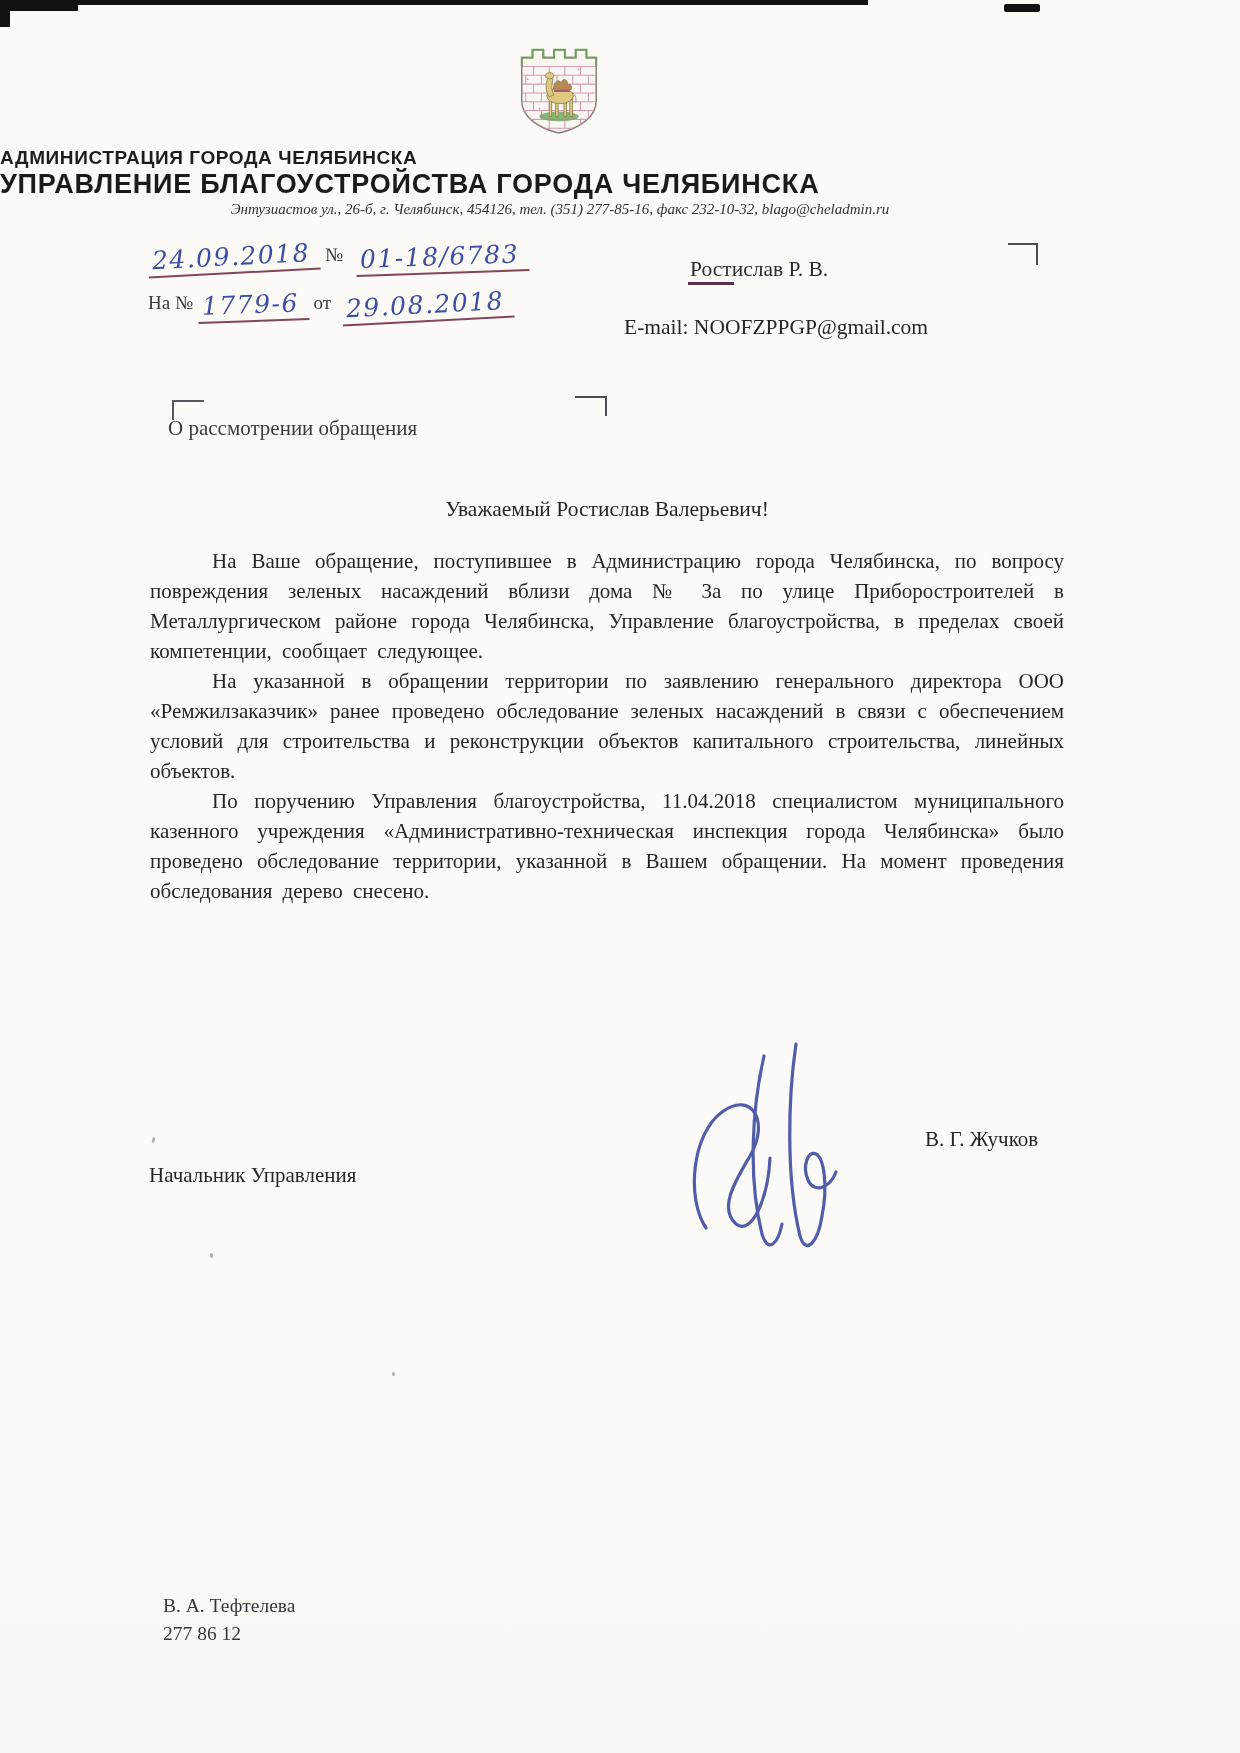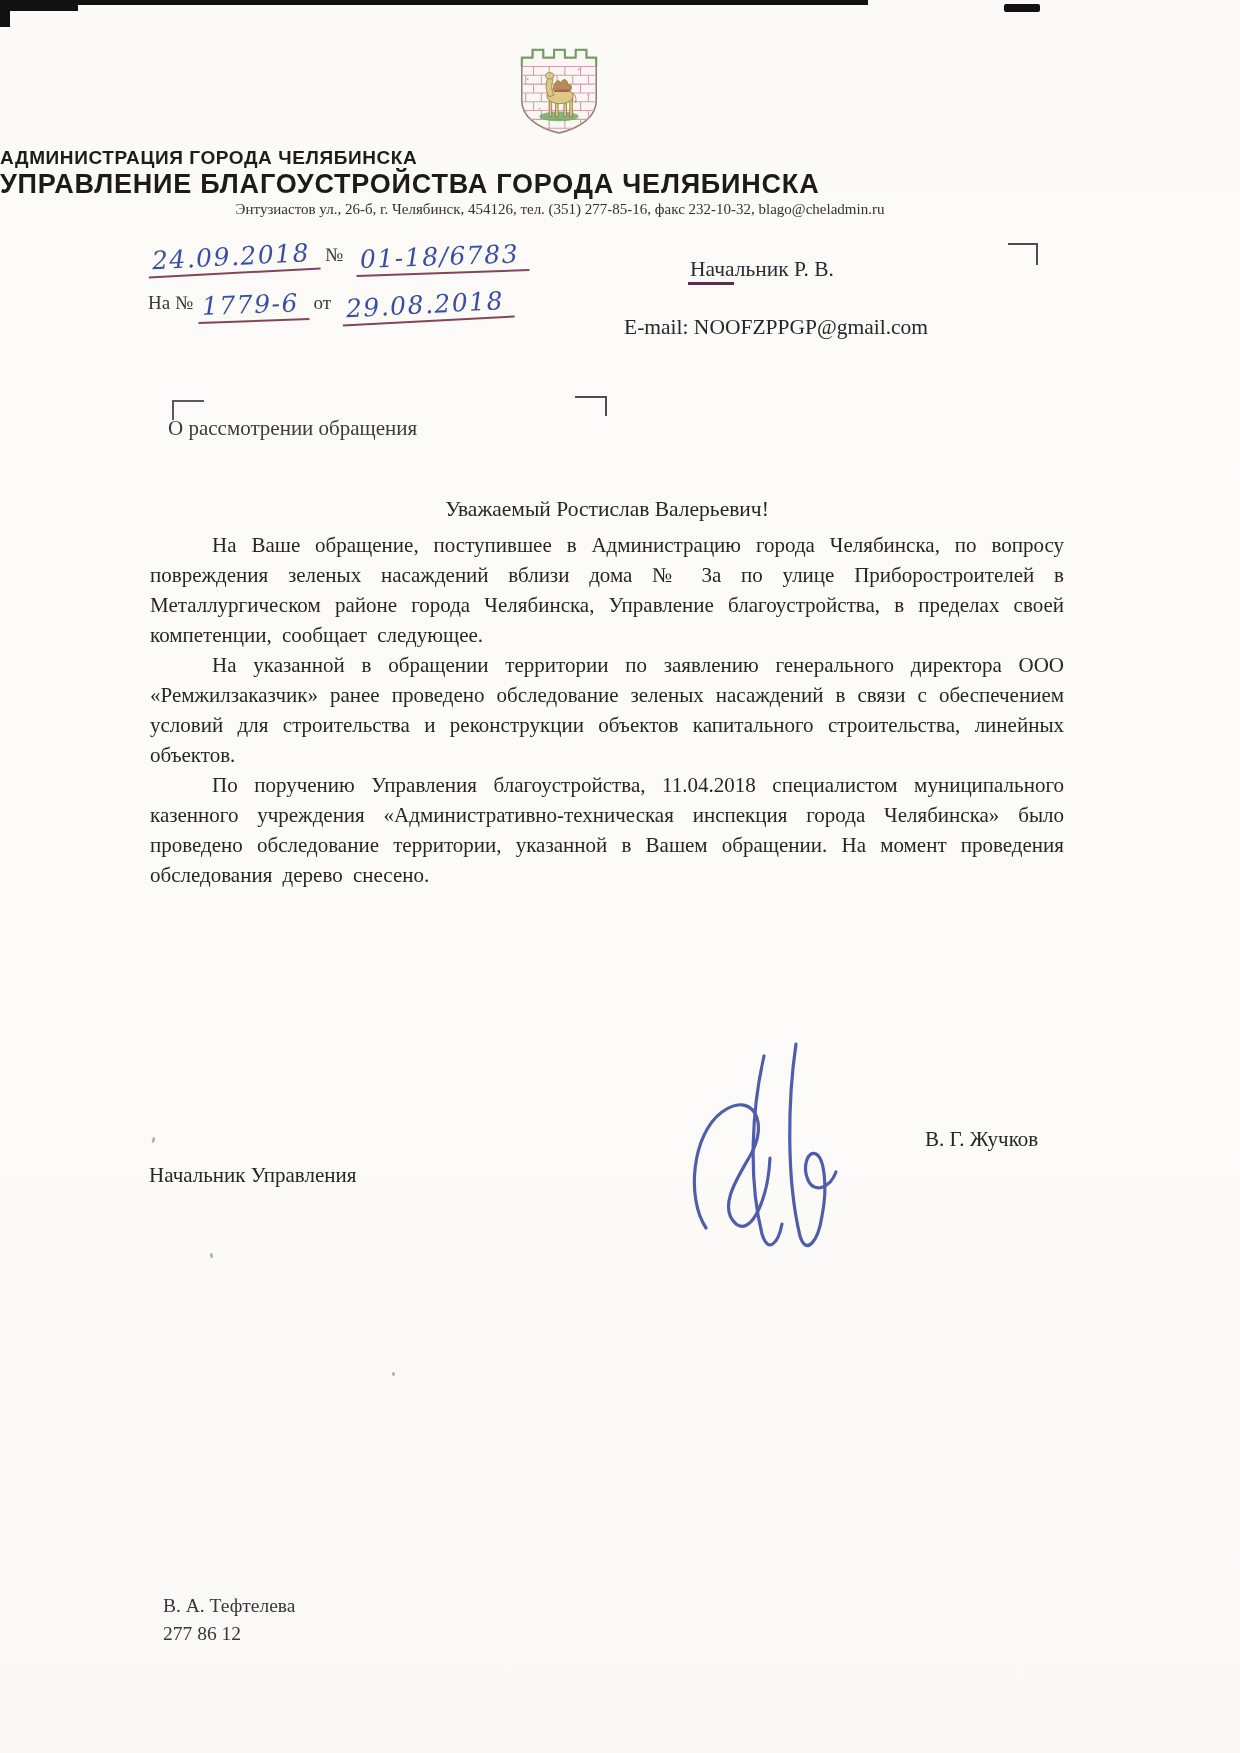--- a/index.html
+++ b/index.html
@@ -15,40 +15,40 @@
   .artifact{background:#121212;}
   .speck{background:rgba(40,40,40,.35); border-radius:50%;}
   
   .org1{left:0; top:147px; width:1120px; text-align:left;
         font-family:"Liberation Sans", sans-serif; font-weight:bold;
         font-size:19px; letter-spacing:.6px; color:#1d1d1b;}
   .org2{left:0; top:169px; width:1120px; text-align:left;
         font-family:"Liberation Sans", sans-serif; font-weight:bold;
         font-size:27px; letter-spacing:.8px; color:#1b1b19;}
   .addr{left:0; top:201px; width:1120px; text-align:center;
-        font-size:15px; color:#33322f;}
+        font-size:15px; color:#33322f;font-style:italic;}
   
   .refrow{font-size:19px; color:#3a3a37; white-space:nowrap;}
   .hw{display:inline-block; font-family:"DejaVu Serif", serif; font-style:italic;
       color:#3b4da5; font-size:25px; letter-spacing:1.5px; line-height:1;
       padding:0 10px 3px 4px;}
   .hw-u{border-bottom:2px solid #83455a;}
   .tilt1{transform:rotate(-3deg);}
   .tilt2{transform:rotate(-2deg);}
   .printed{display:inline-block; vertical-align:4px;}
   
   .corner-tl{border-top:2px solid #5c5660; border-left:2px solid #5c5660;}
   .corner-tr{border-top:2px solid #504a54; border-right:2px solid #504a54;}
   
   .recipient-name{left:690px; top:257px; font-size:21.5px; color:#2b2b33;}
   .recipient-email{left:624px; top:315px; font-size:21.5px; color:#26262b;}
   .subject{left:168px; top:416px; font-size:21px; color:#3b3b39;}
   
   .salutation{left:150px; top:497px; width:914px; text-align:center; font-size:21.5px;}
-  .bodytext{left:150px; top:530px; width:914px;}
+  .bodytext{left:150px; top:546px; width:914px;}
   .bodytext p{margin:0; text-indent:62px; text-align:justify;
               font-size:21px; line-height:30px; word-spacing:5px; color:#262622;}
   .sig-label{left:149px; top:1163px; font-size:21px;}
   .sig-name{left:925px; top:1127px; font-size:21px;}
   .autograph{left:648px; top:1038px;}
   .footer-line{left:163px; font-size:19.5px; color:#37363c;}
 </style>
 </head>
 <body>
 
@@ -113,21 +113,21 @@
   <div class="abs refrow" style="left:148px;top:292px;">
     <span class="printed">На №</span>
     <span class="hw hw-u tilt2">1779-6</span>
     <span class="printed">от</span>
     <span class="hw hw-u tilt1" style="margin-left:6px;">29.08.2018</span>
   </div>
 
   <div class="abs" style="left:688px;top:282px;width:46px;height:2.5px;background:#55324a;"></div>
   <div class="abs corner-tr" style="left:1008px;top:243px;width:28px;height:20px;"></div>
 
-  <div class="abs recipient-name">Начальник Р. В.</div>
+  <div class="abs recipient-name">Ростислав Р. В.</div>
   <div class="abs recipient-email">
     <span>E-mail:</span>
     <span>NOOFZPPGP@gmail.com</span>
   </div>
 
   <div class="abs corner-tl" style="left:172px;top:400px;width:30px;height:18px;"></div>
   <div class="abs corner-tr" style="left:575px;top:396px;width:30px;height:18px;"></div>
   <div class="abs subject">О рассмотрении обращения</div>
 
   <div class="abs salutation">Уважаемый Ростислав Валерьевич!</div>

